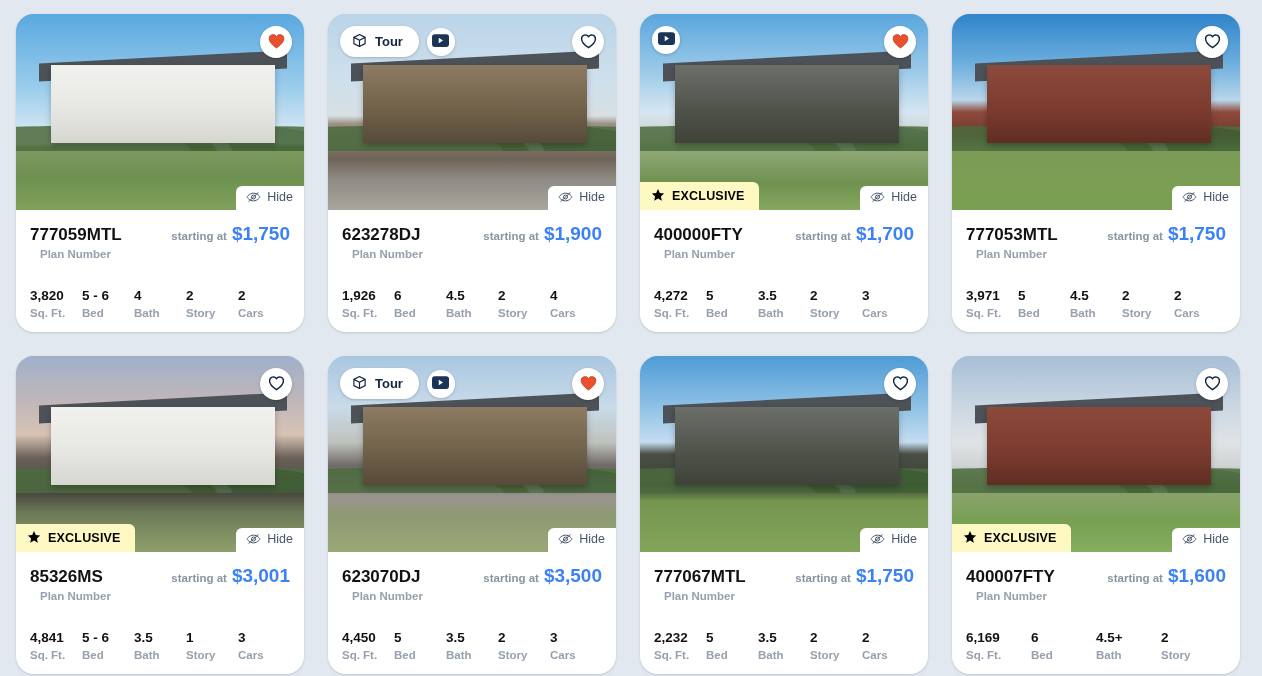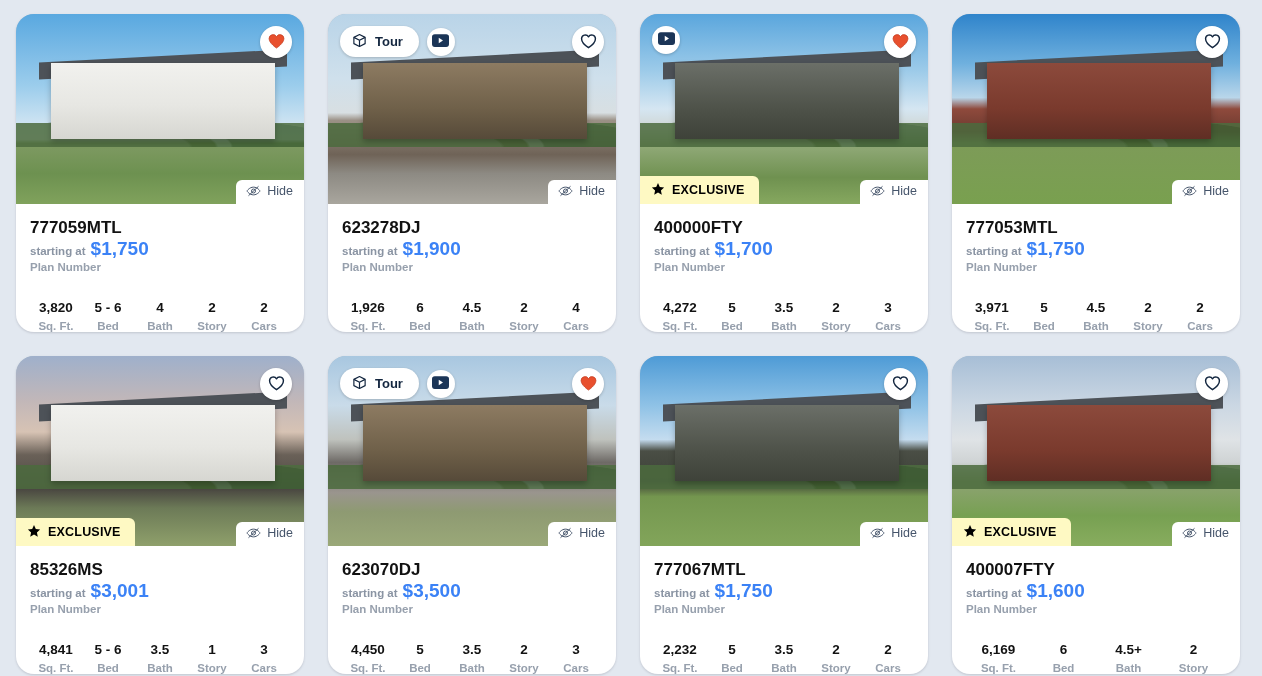--- a/index.html
+++ b/index.html
@@ -102,28 +102,28 @@
     position: absolute; right: 0; bottom: 0;
     background: #fff; border: none; border-top-left-radius: 6px;
     display: flex; align-items: flex-start; gap: 6px;
     padding: 5px 11px 5px 10px;
     font: 12.5px/1 "Liberation Sans", sans-serif;
     color: #46556b; cursor: pointer;
   }
 
   
   .body { padding: 14px 14px 0 14px; flex: 1; display: flex; flex-direction: column; }
-  .toprow { display: flex; align-items: baseline; justify-content: space-between; flex-direction: column; }
+  .toprow { display: flex; align-items: baseline; justify-content: space-between; }
   .plan-no { font: bold 17px/1.2 "Liberation Sans", sans-serif; color: #121212; }
   .price-wrap { display: flex; align-items: baseline; gap: 5px; white-space: nowrap; }
   .price-label { font: bold 11.5px/1 "Liberation Sans", sans-serif; color: #8a94a3; }
   .price { font: bold 19px/1 "Liberation Sans", sans-serif; color: #3b82f6; }
-  .plan-caption { margin-top: 4px; font: bold 11.5px/1 "Liberation Sans", sans-serif; color: #97a0ad; }
+  .plan-caption { margin-top: 4px; font: bold 11.5px/1 "Liberation Sans", sans-serif; color: #97a0ad; margin-left: 10px; }
   .stats { display: flex; margin-top: 28px; }
-  .stat { flex: 1; text-align: center; }
+  .stat { flex: 1; text-align: left; }
   .stat-val { font: bold 13.5px/1 "Liberation Sans", sans-serif; color: #121212; }
   .stat-lbl { margin-top: 6px; font: bold 11.5px/1 "Liberation Sans", sans-serif; color: #97a0ad; }
 </style>
 </head>
 <body>
 
 <div class="grid" id="grid">
     <div class="card">
       <div class="media">
         <div class="sky v1"></div>

